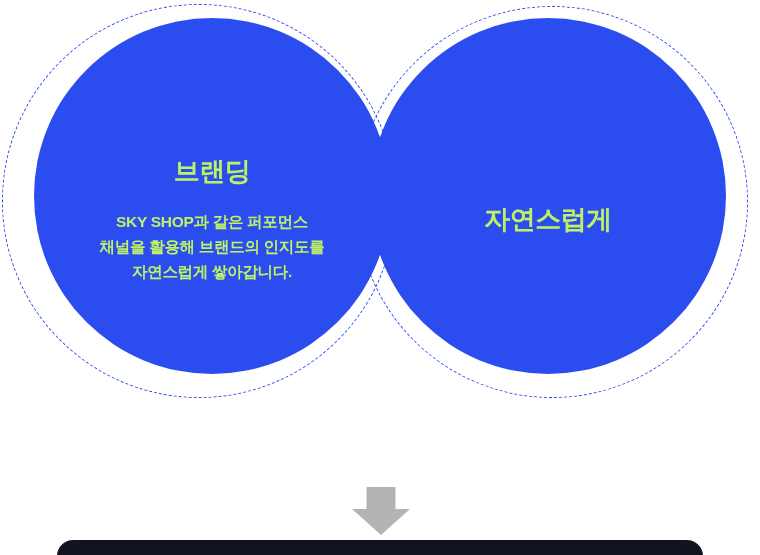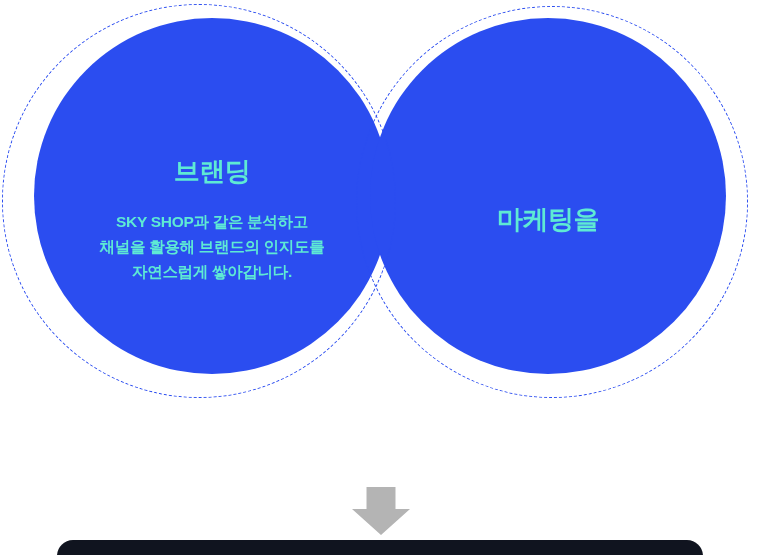--- a/index.html
+++ b/index.html
@@ -24,21 +24,21 @@
     height: 356px;
     border-radius: 50%;
     background: #2B4DF0;
     display: flex;
     flex-direction: column;
     align-items: center;
     justify-content: center;
     padding-top: 46px;
     box-sizing: border-box;
     gap: 20px;
-    color: #5eead4;
+    color: #bef264;
     text-align: center;
   }
   .circle-left  { left: 34px;  top: 18px; }
   .circle-right { left: 370px; top: 18px; }
 
   .dashed-ring {
     position: absolute;
     border: 1.5px dashed #2B4DF0;
     border-radius: 50%;
     box-sizing: border-box;
@@ -80,27 +80,27 @@
     border-radius: 16px 16px 0 0;
   }
 </style>
 </head>
 <body>
 
 <div class="canvas">
 
   <div class="filled-circle circle-left">
     <div class="circle-title">브랜딩</div>
-    <div class="circle-body">SKY SHOP과 같은 분석하고
+    <div class="circle-body">SKY SHOP과 같은 퍼포먼스
 채널을 활용해 브랜드의 인지도를
 자연스럽게 쌓아갑니다.</div>
   </div>
 
   <div class="filled-circle circle-right">
-    <div class="circle-title">마케팅을</div>
+    <div class="circle-title">자연스럽게</div>
   </div>
 
   <div class="dashed-ring ring-left"></div>
   <div class="dashed-ring ring-right"></div>
 
   <div class="down-arrow"></div>
 
   <div class="dark-panel"></div>
 
 </div>

